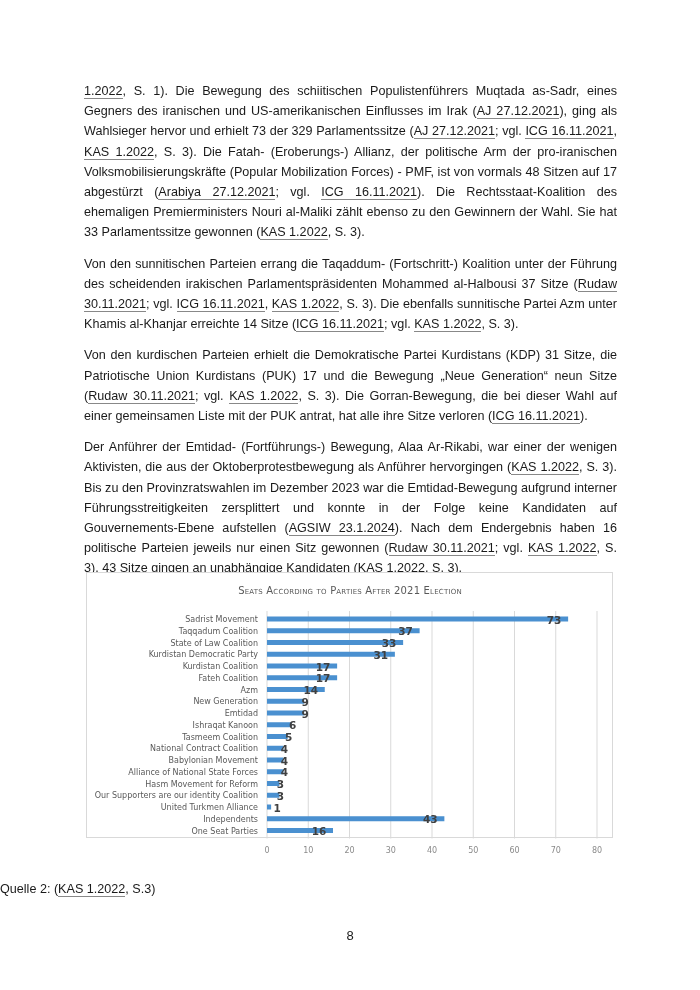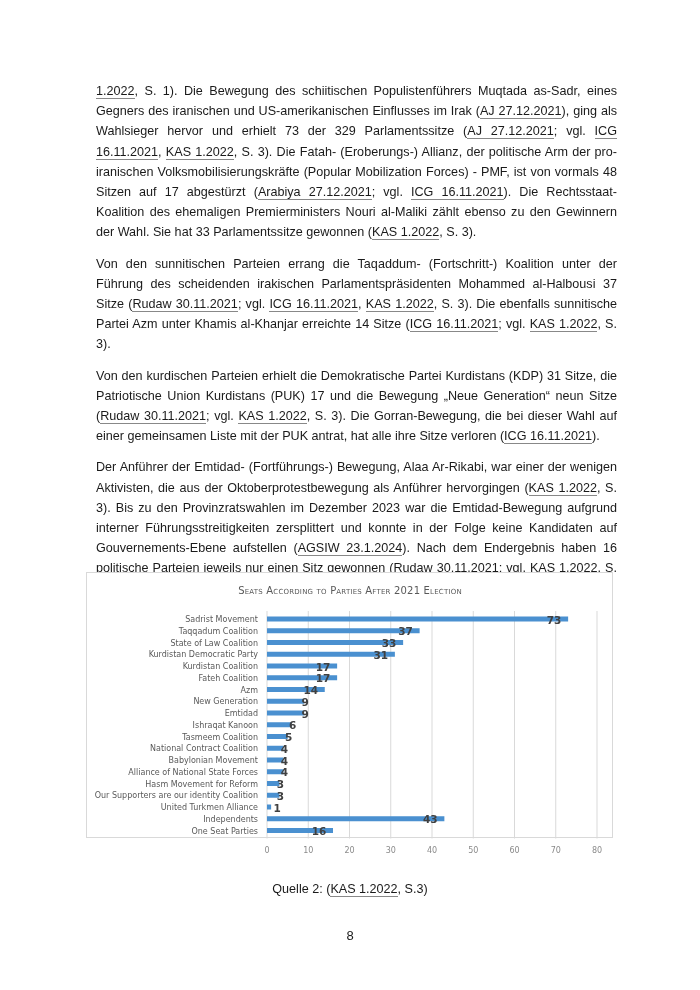--- a/index.html
+++ b/index.html
@@ -1,24 +1,24 @@
 <!DOCTYPE html>
 <html><head>
 <meta charset="utf-8">
 <style>
   html, body { margin: 0; padding: 0; background: #ffffff; }
   body { width: 700px; height: 990px; position: relative; overflow: hidden;
          font-family: "Liberation Sans", sans-serif; color: #1a1a1a; }
   .page { position: absolute; left: 84px; top: 81px; width: 533px; }
-  .para { font-size: 12.6px; line-height: 20.2px; margin: 0 0 11px 12px; text-align: justify; }
+  .para { font-size: 12.6px; line-height: 20.2px; margin: 0 0 11px 0; text-align: justify; }
   .para a, .cap a { color: #1a1a1a; text-decoration: none; border-bottom: 1px solid #888; }
   .chart-frame { position: absolute; left: 86px; top: 572px; width: 527px; height: 266px;
                  border: 1px solid #d9d9d9; box-sizing: border-box; background: #fff; }
   .chart-frame svg { position: absolute; left: 0; top: 0; }
-  .cap { position: absolute; left: 0; width: 700px; top: 882px; text-align: center; font-size: 12.6px; }
+  .cap { position: absolute; left: 0; width: 700px; top: 882px; text-align: left; font-size: 12.6px; }
   .pagenum { position: absolute; left: 0; width: 700px; top: 928px; text-align: center; font-size: 13px; }
   .ctitle { font-family: "DejaVu Sans", sans-serif; fill: #595959; }
   .clabel { font-family: "DejaVu Sans", sans-serif; font-size: 8px; fill: #595959; }
   .tick { font-family: "DejaVu Sans", sans-serif; font-size: 8px; fill: #8a8a8a; }
   .dlabel { font-family: "DejaVu Sans", sans-serif; font-size: 10.5px; font-weight: bold; fill: #404040; }
 </style>
 </head>
 <body>
 
 <div class="page" id="body-text">

